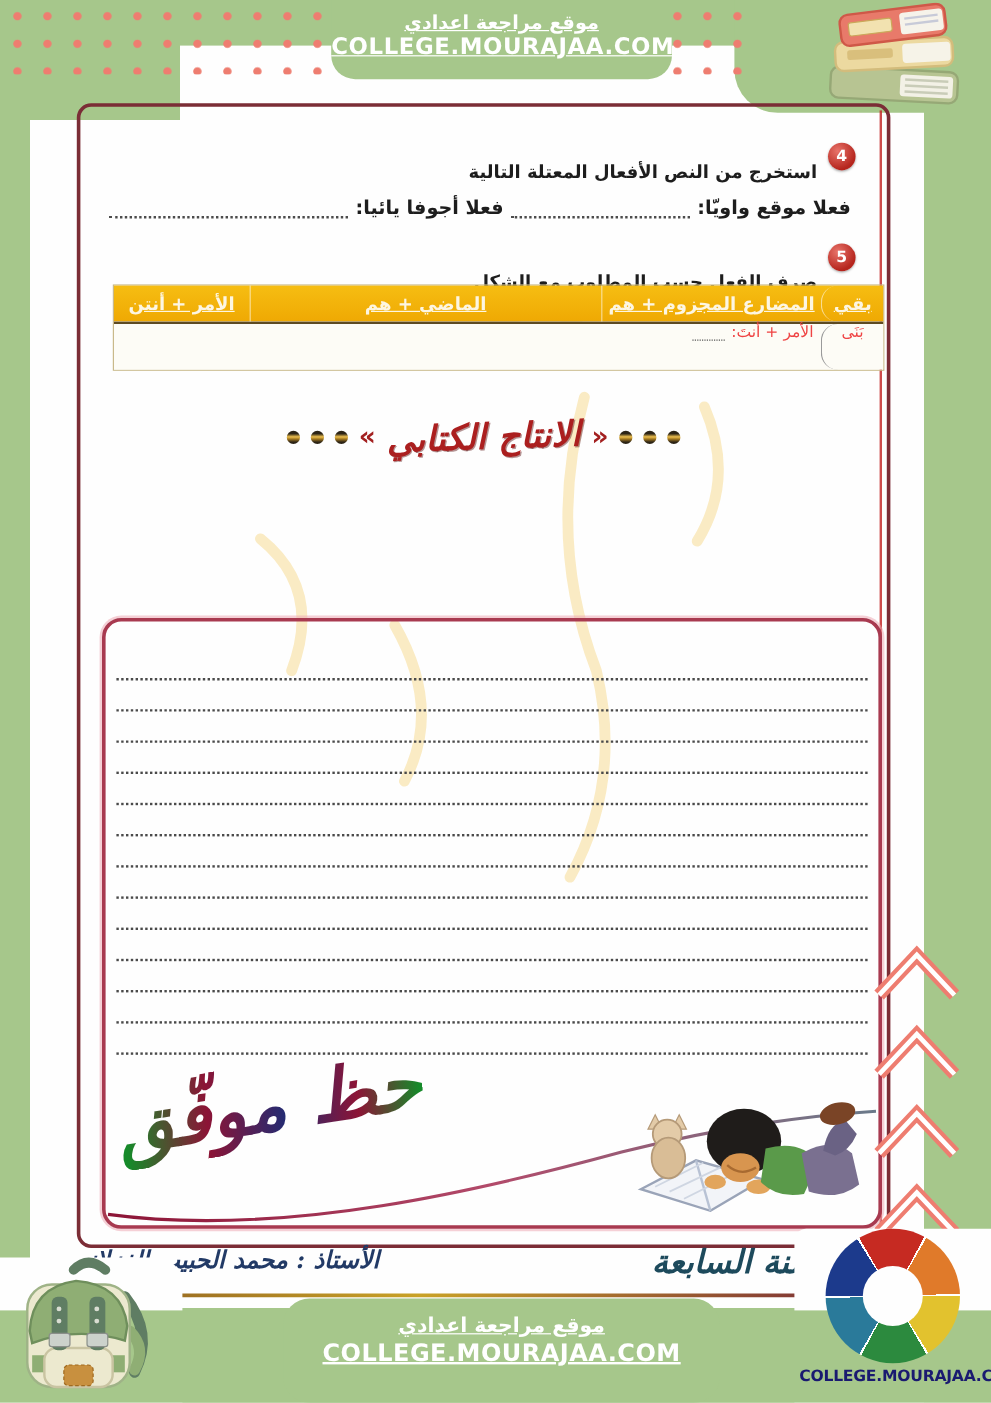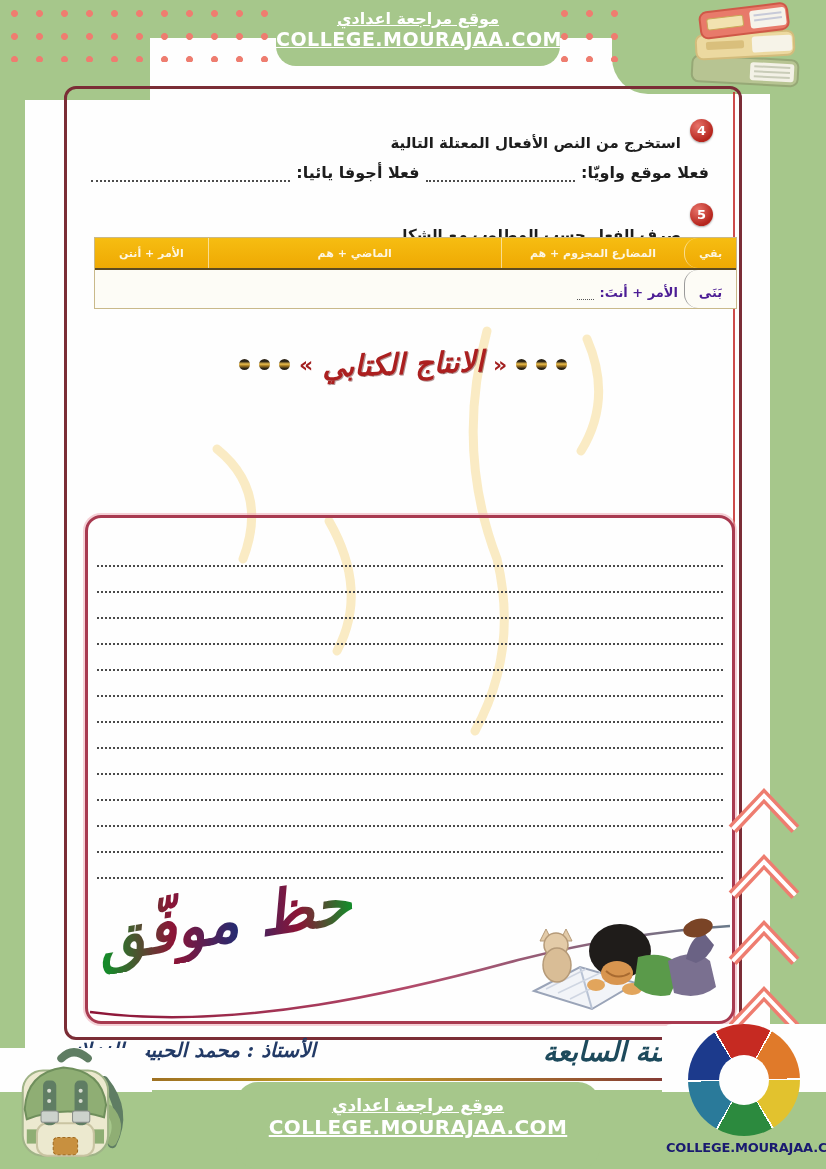--- a/index.html
+++ b/index.html
@@ -41,24 +41,24 @@
 
   .fields-row { position:absolute; right:30px; left:24px; top:74px; display:flex; align-items:flex-end; gap:6px; }
   .fields-row .lbl { font-weight:bold; font-size:16px; color:#1d1d1d; white-space:nowrap; }
   .dotfill { flex:1; border-bottom:2px dotted #4c4c4c; height:17px; }
   .dotfill.short { flex:.75; }
 
   
   .ctable { position:absolute; left:27px; top:148px; width:643px; border:1px solid #c9b98a; }
   .trow { display:flex; }
   .thead { background:linear-gradient(180deg,#f6bd12,#efa903); height:30px; }
-  .thead .cell { color:#fdf6e2; font-size:11px; font-weight:bold; display:flex; align-items:center; justify-content:center;
-    border-left:1px solid rgba(255,255,255,.55); }
+  .thead .cell { color:#fdf6e2; font-size:15px; font-weight:bold; display:flex; align-items:center; justify-content:center;
+    border-left:1px solid rgba(255,255,255,.55);text-decoration:underline; }
   .tbody { background:#fdfcf6; height:40px; border-top:2px solid #5d4a22; }
-  .tbody .cell { color:#4c1d95; font-size:13px; font-weight:bold; display:flex; align-items:flex-end; padding:0 6px 8px 6px;
+  .tbody .cell { color:#ef4444; font-size:13px; font-weight:normal; display:flex; padding:0 6px 8px 6px;
     border-left:1px solid #9a9a9a; gap:5px; }
   .cell:last-child { border-left:none; }
   .c1 { width:52px; justify-content:center !important;border-radius:14px; }
   .c2 { width:294px; }
   .c3 { width:184px; }
   .c4 { width:113px; }
   .tbody .dotfill { border-bottom:1.6px dotted #555; height:14px; }
 
   
   .sec-title { position:absolute; left:0; top:258px; width:672px; display:flex; align-items:center; justify-content:center; gap:9px; }

